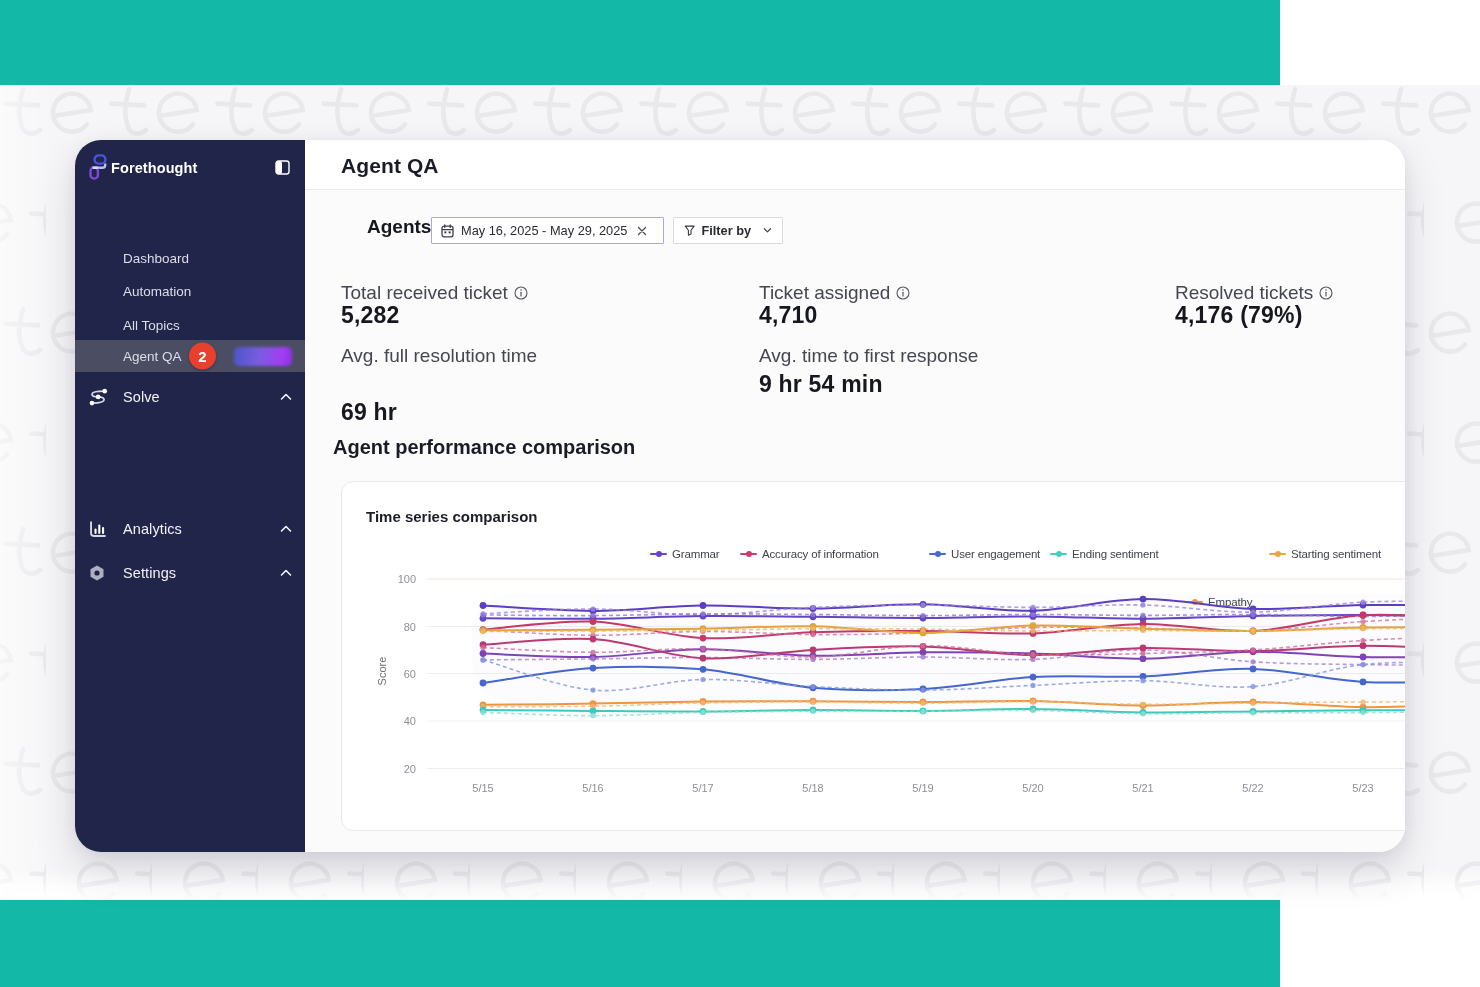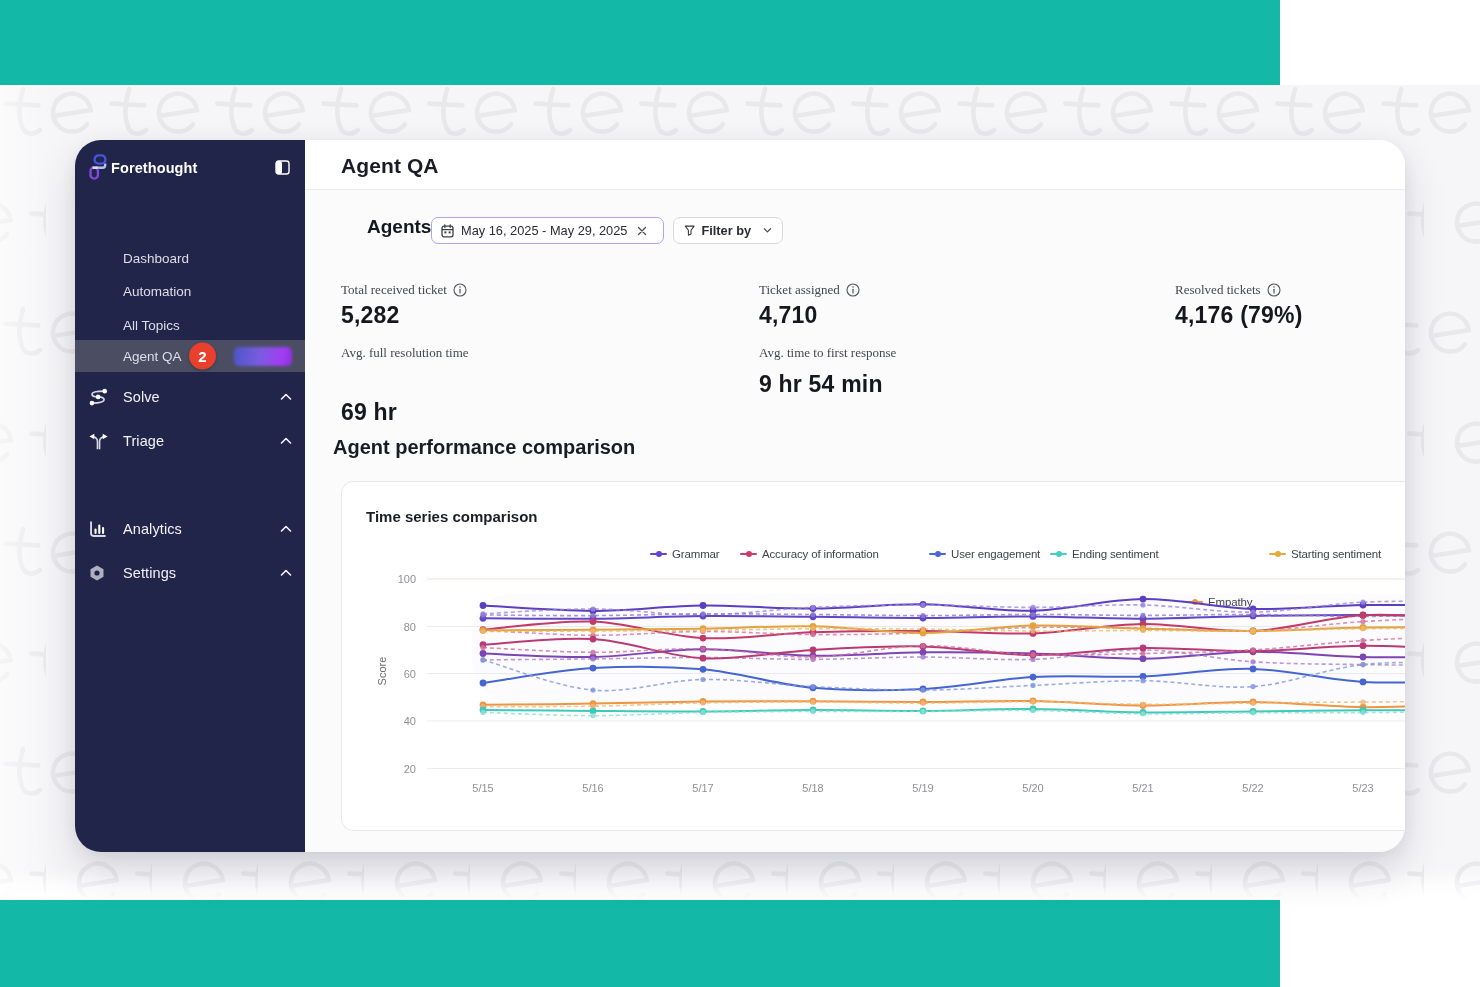--- a/index.html
+++ b/index.html
@@ -24,27 +24,27 @@
   .active-row { position:absolute; left:0; top:200px; width:230px; height:32px; background:#4b4e63; }
   .blob { position:absolute; left:159px; top:7px; width:58px; height:19px; border-radius:5px;
     background:linear-gradient(100deg,#4b55c9 0%,#7a5ce0 45%,#a13ef2 80%,#8f2fe0 100%);
     filter:blur(1.5px); }
   .main { position:absolute; left:230px; top:0; width:1100px; height:712px; background:#fbfbfc; }
   .mhdr { position:absolute; left:0; top:0; width:1100px; height:50px; background:#fff;
     border-bottom:1px solid #ececef; }
   .mhdr h1 { position:absolute; left:36px; top:14px; font-size:21px; font-weight:700; color:#191b26;
     letter-spacing:.1px; }
   .agents-title { position:absolute; left:36px; top:76px; font-size:19px; font-weight:700; color:#15171f;margin-left:26px; }
-  .chip { position:absolute; top:77px; height:27px; background:#fff; border-radius:7px;
+  .chip { position:absolute; top:77px; height:27px; background:#fff; border-radius:1px;
     display:flex; align-items:center; }
   .chip.date { left:126px; width:233px; border:1.5px solid #b3a0ef; padding:0 9px; }
   .chip.filter { left:368px; width:110px; border:1px solid #d9d9dc; padding:0 10px; }
   .chip .txt { font-size:12.8px; color:#2a2c33; font-weight:500; white-space:nowrap; }
-  .stat-label { position:absolute; font-size:13px; font-weight:500; color:#45474f;
-    display:flex; align-items:center; gap:6px;font-family:Liberation Serif, serif; }
+  .stat-label { position:absolute; font-size:19px; font-weight:500; color:#45474f;
+    display:flex; align-items:center; gap:6px; }
   .stat-value { position:absolute; font-size:23px; font-weight:700; color:#16181e; letter-spacing:.2px; }
   .sec-title { position:absolute; left:28px; top:296px; font-size:20px; font-weight:700; color:#1a1c25; }
   .card { position:absolute; left:36px; top:341px; width:1145px; height:350px; background:#fff;
     border:1px solid #e8e8ec; border-radius:12px; }
   .card h3 { position:absolute; left:24px; top:26px; font-size:15px; font-weight:700; color:#1c1e27; }
   .legend { position:absolute; left:0; top:66px; width:1100px; height:16px; }
   .litem { position:absolute; display:flex; align-items:center; gap:5px; }
   .litem span { font-size:11.5px; color:#41434b; letter-spacing:-.15px; }
   .lmark { width:17px; height:8px; position:relative; }
   .lmark i { position:absolute; left:0; top:3.2px; width:17px; height:1.8px; border-radius:1px; display:block; }
@@ -125,32 +125,20 @@
           <circle cx="3.4" cy="13.7" r="2" fill="#fff"></circle>
           <circle cx="8.7" cy="8.4" r="2" fill="#fff"></circle>
           <circle cx="14.3" cy="3.5" r="2" fill="#fff"></circle>
         </svg>
         <div class="slabel">Solve</div>
         <svg class="chev" width="12" height="8" viewBox="0 0 12 8">
             <path d="M1.5 6 L6 1.5 L10.5 6" fill="none" stroke="#f3f4f8" stroke-width="1.6" stroke-linecap="round" stroke-linejoin="round"></path>
           </svg>
       </div>
 
-      <div class="srow" style="top:285px;">
-        <svg class="sico" width="21" height="20" viewBox="0 0 18 17">
-          <path d="M8.1 15.5 L8.1 9 C8.1 6.5 6.5 5.2 4.5 4.6" fill="none" stroke="#d6d8e6" stroke-width="1.4"></path>
-          <path d="M9.9 15.5 L9.9 9 C9.9 6.5 11.5 5.2 13.5 4.6" fill="none" stroke="#d6d8e6" stroke-width="1.4"></path>
-          <path d="M5.4 2.2 L1.2 4.6 L5.4 7 Z" fill="#fff"></path>
-          <path d="M12.6 2.2 L16.8 4.6 L12.6 7 Z" fill="#fff"></path>
-        </svg>
-        <div class="slabel">Triage</div>
-        <svg class="chev" width="12" height="8" viewBox="0 0 12 8">
-            <path d="M1.5 6 L6 1.5 L10.5 6" fill="none" stroke="#f3f4f8" stroke-width="1.6" stroke-linecap="round" stroke-linejoin="round"></path>
-          </svg>
-      </div>
 
 
       <div class="srow" style="top:417px;">
         <svg class="sico" width="18" height="18" viewBox="0 0 18 18">
           <path d="M9 1.5 L15.5 5.25 L15.5 12.75 L9 16.5 L2.5 12.75 L2.5 5.25 Z" fill="#aeb0bf"></path>
           <circle cx="9" cy="9" r="2.6" fill="#1d2247"></circle>
         </svg>
         <div class="slabel">Settings</div>
         <svg class="chev" width="12" height="8" viewBox="0 0 12 8">
             <path d="M1.5 6 L6 1.5 L10.5 6" fill="none" stroke="#f3f4f8" stroke-width="1.6" stroke-linecap="round" stroke-linejoin="round"></path>

